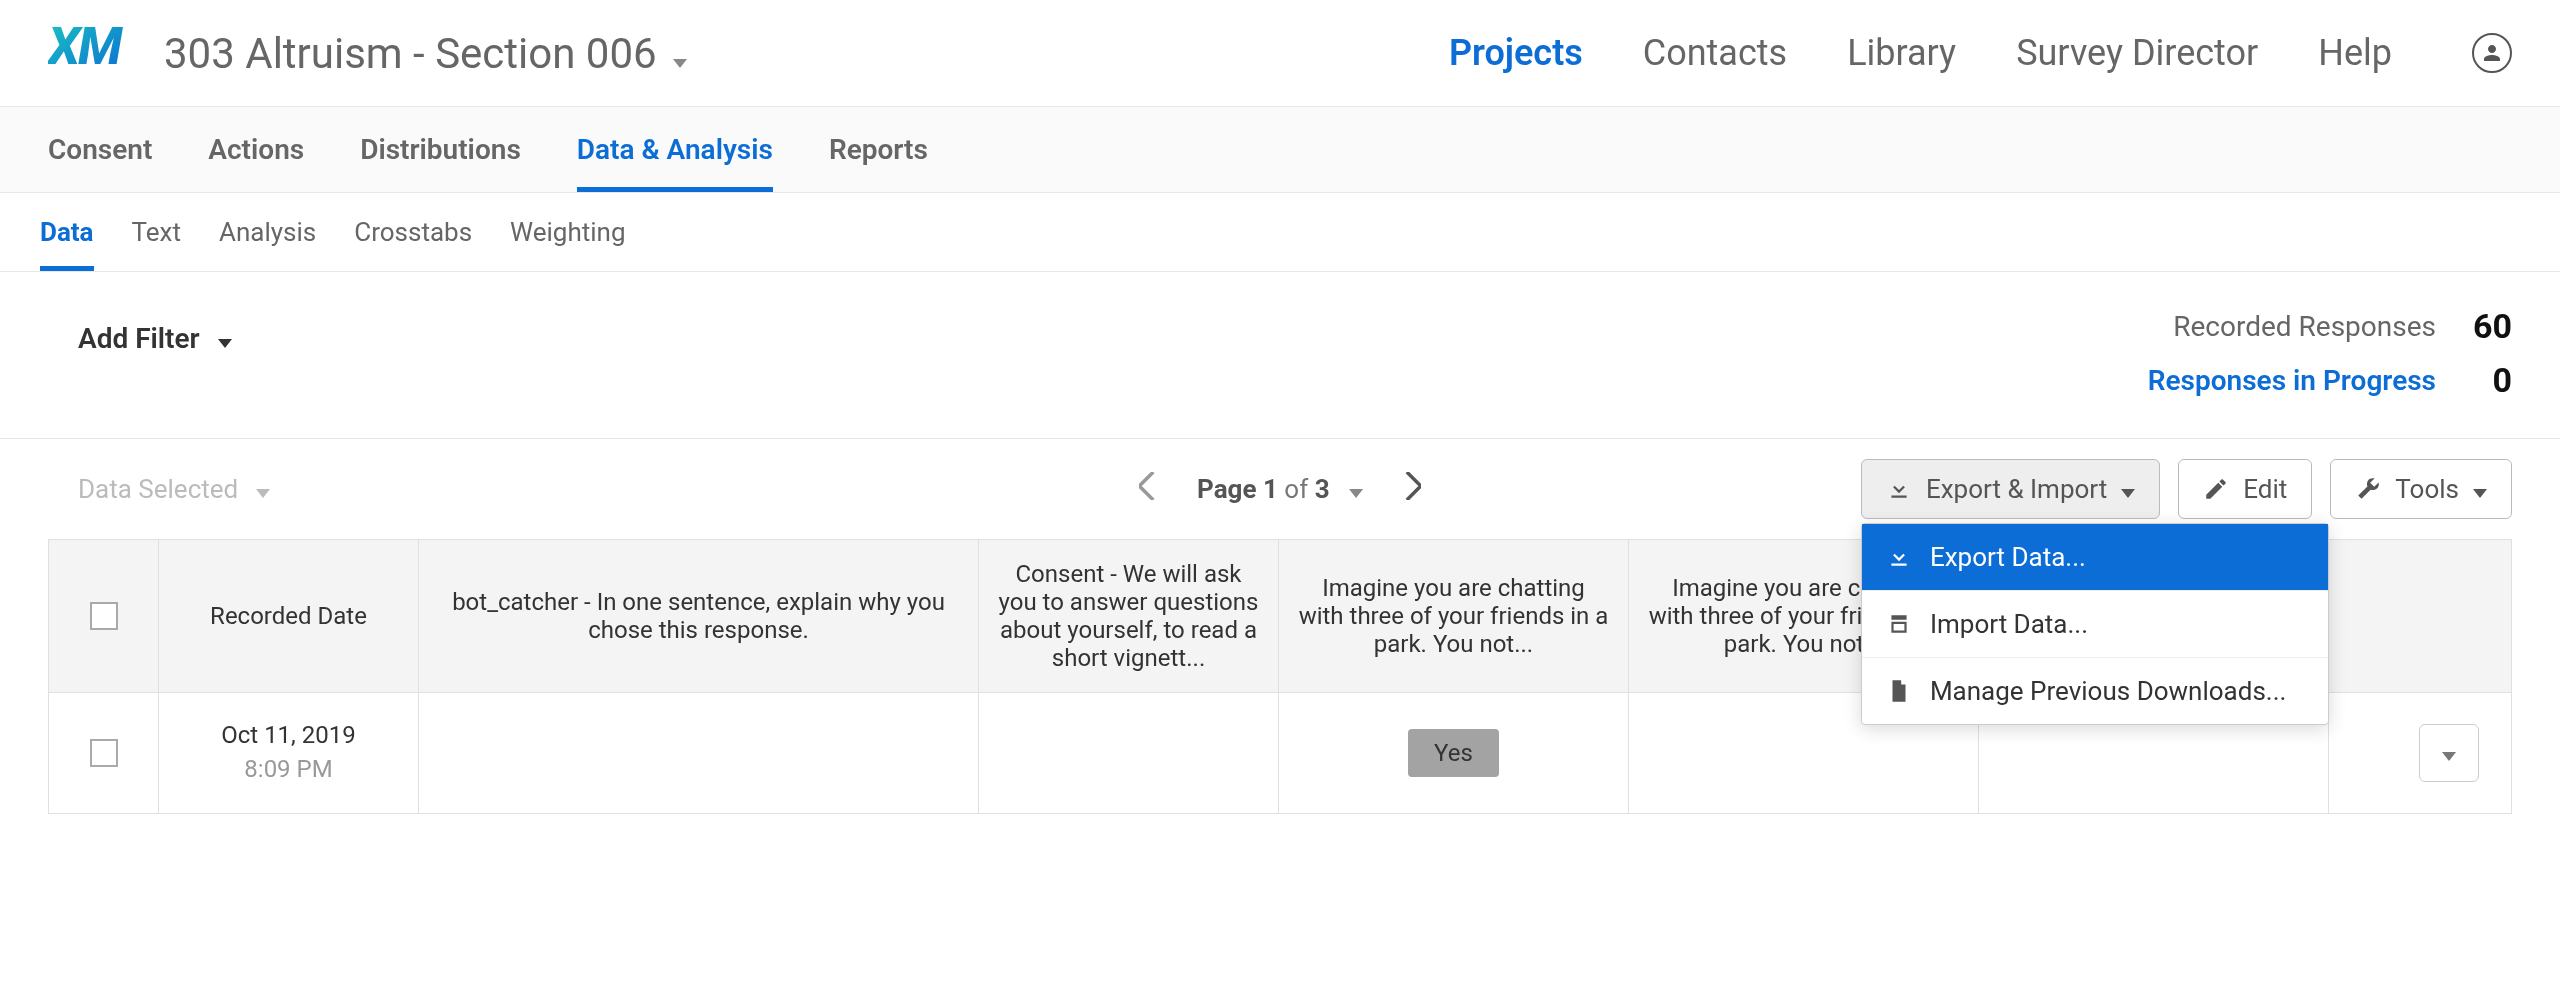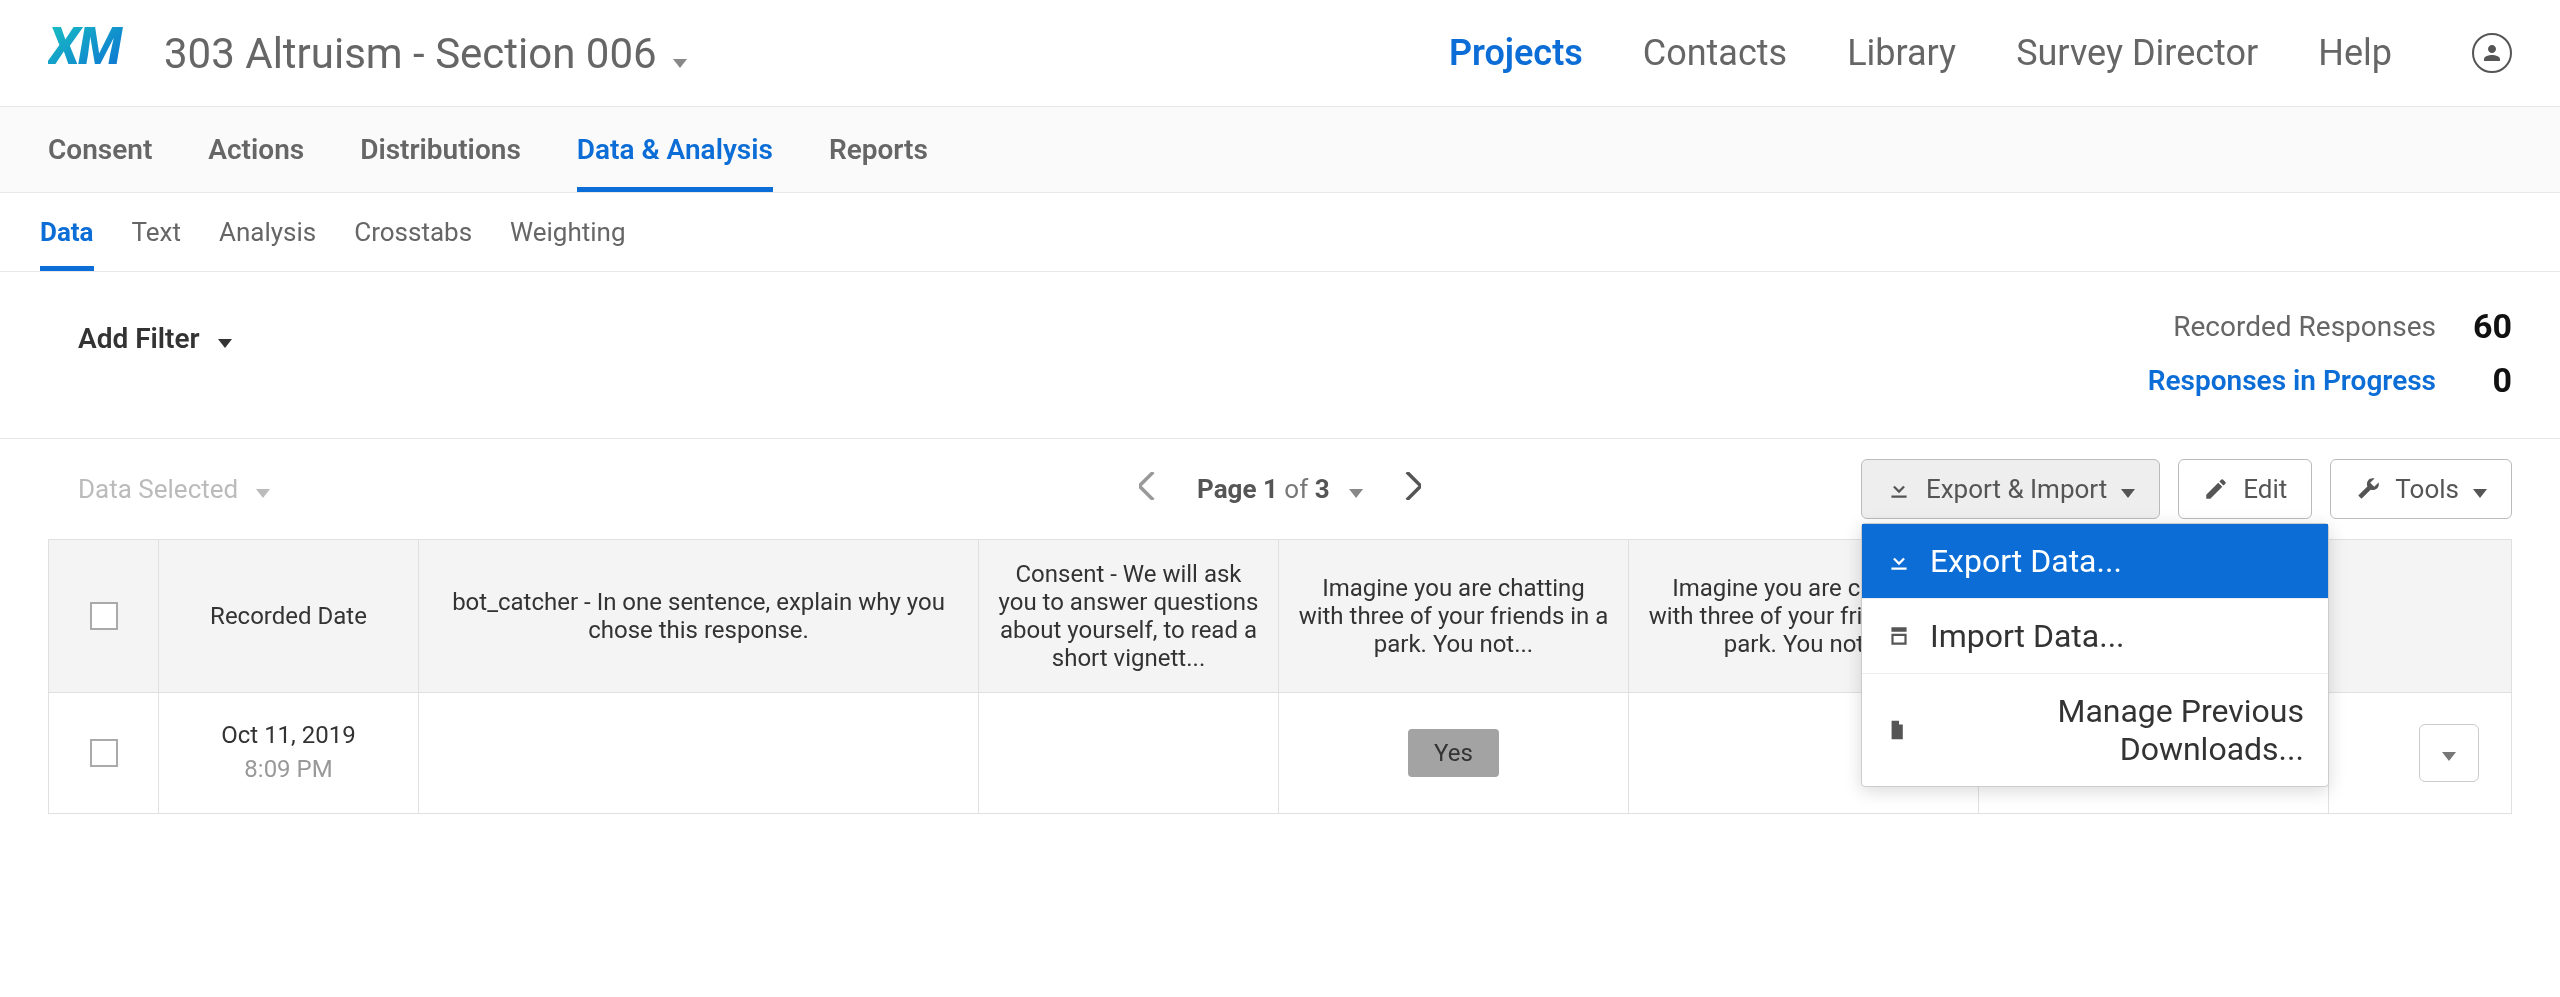--- a/index.html
+++ b/index.html
@@ -161,21 +161,21 @@
   border: 1px solid #ccc;
   border-radius: 4px;
   box-shadow: 0 4px 18px rgba(0,0,0,0.15);
   z-index: 10;
 }
 .dropdown .item {
   display: flex;
   align-items: center;
   gap: 18px;
   padding: 18px 24px;
-  font-size: 32px;
+  font-size: 26px;
   color: #333;
   border-bottom: 1px solid #eee;
   cursor: pointer;
 }
 .dropdown .item:last-child { border-bottom: none; text-align: right; }
 .dropdown .item.hl { background: #0b6dd5; color: #fff; }
 .dropdown .item svg { width: 26px; height: 26px; }
 .dropdown .item.hl svg { fill: #fff; }
 .dropdown .item:not(.hl) svg { fill: #555; }
 

